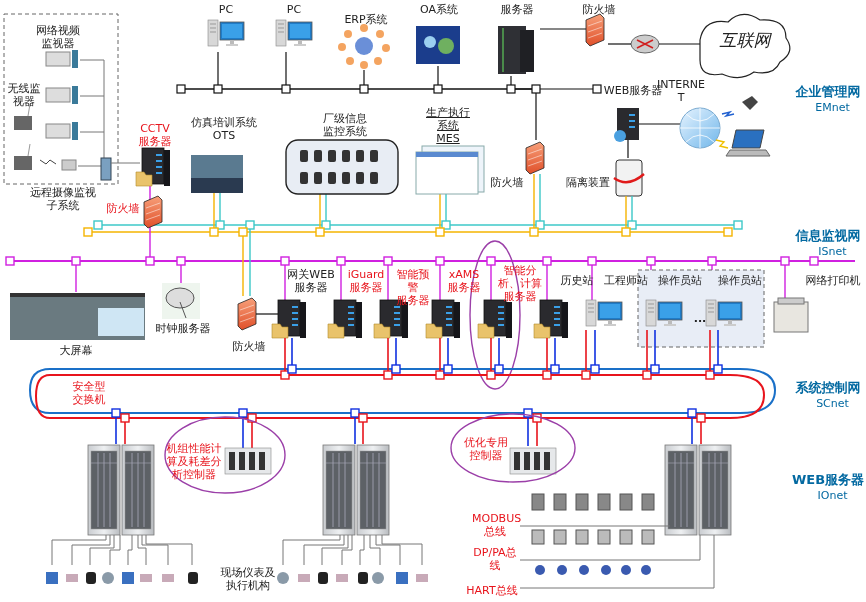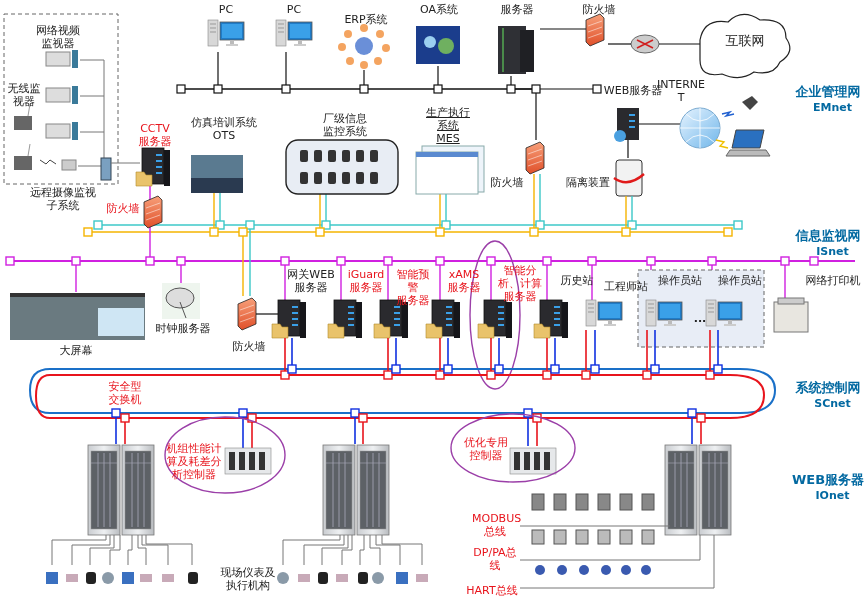--- a/index.html
+++ b/index.html
@@ -1,21 +1,21 @@
 <!DOCTYPE html>
 <html><head>
 <meta charset="utf-8">
 <style>
   html,body{margin:0;padding:0;background:#fff;}
   body{width:866px;height:602px;position:relative;overflow:hidden;font-family:"DejaVu Sans","Liberation Sans",sans-serif;}
   #diagram{position:absolute;left:0;top:0;width:866px;height:602px;}
   .lbl{position:absolute;font-size:11px;line-height:13px;color:#222;text-align:center;white-space:pre-line;}
   .red{color:#e8141c;}
   .net{position:absolute;font-size:13px;font-weight:bold;line-height:15px;color:#0369a1;text-align:center;white-space:pre-line;}
-  .net small{font-size:11px;font-weight:bold;margin-left:9px;}
+  .net small{font-size:11px;font-weight:normal;margin-left:9px;}
 </style>
 </head>
 <body>
 
 <svg id="diagram" viewBox="0 0 866 602" xmlns="http://www.w3.org/2000/svg">
   <defs>
     <linearGradient id="cab" x1="0" x2="1">
         <stop offset="0" stop-color="#c9ccd0"></stop>
         <stop offset="0.5" stop-color="#eef0f2"></stop>
         <stop offset="1" stop-color="#b9bcc0"></stop>
@@ -490,21 +490,21 @@
 <div class="net" style="left:790px;top:228px;width:76px;"><span>信息监视网</span><br><small>ISnet</small></div>
 <div class="net" style="left:790px;top:380px;width:76px;"><span>系统控制网</span><br><small>SCnet</small></div>
 <div class="net" style="left:790px;top:472px;width:76px;"><span>WEB服务器</span><br><small>IOnet</small></div>
 
 <div class="lbl" style="left:206px;top:3px;width:40px;">PC</div>
 <div class="lbl" style="left:274px;top:3px;width:40px;">PC</div>
 <div class="lbl" style="left:338px;top:13px;width:56px;">ERP系统</div>
 <div class="lbl" style="left:414px;top:3px;width:50px;">OA系统</div>
 <div class="lbl" style="left:494px;top:3px;width:46px;">服务器</div>
 <div class="lbl" style="left:576px;top:3px;width:46px;">防火墙</div>
-<div class="lbl" style="left:710px;top:34px;width:70px;font-size:13px;">互联网</div>
+<div class="lbl" style="left:710px;top:34px;width:70px;font-size:17px;font-style:italic;">互联网</div>
 <div class="lbl" style="left:598px;top:84px;width:70px;">WEB服务器</div>
 <div class="lbl" style="left:656px;top:78px;width:50px;">INTERNE
 T</div>
 <div class="lbl" style="left:560px;top:176px;width:56px;">隔离装置</div>
 <div class="lbl" style="left:484px;top:176px;width:46px;">防火墙</div>
 <div class="lbl" style="left:420px;top:106px;width:56px;text-decoration:underline;">生产执行
 系统
 MES</div>
 <div class="lbl" style="left:310px;top:112px;width:70px;">厂级信息
 监控系统</div>
@@ -528,27 +528,27 @@
 <div class="lbl red" style="left:344px;top:268px;width:44px;">iGuard
 服务器</div>
 <div class="lbl red" style="left:392px;top:268px;width:42px;">智能预警
 服务器</div>
 <div class="lbl red" style="left:442px;top:268px;width:44px;">xAMS
 服务器</div>
 <div class="lbl red" style="left:496px;top:264px;width:48px;">智能分
 析、计算
 服务器</div>
 <div class="lbl" style="left:554px;top:274px;width:46px;">历史站</div>
-<div class="lbl" style="left:598px;top:280px;width:56px;">工程师站</div>
+<div class="lbl" style="left:598px;top:274px;width:56px;">工程师站</div>
 <div class="lbl" style="left:652px;top:274px;width:56px;">操作员站</div>
 <div class="lbl" style="left:712px;top:274px;width:56px;">操作员站</div>
 <div class="lbl" style="left:688px;top:312px;width:24px;font-weight:bold;">...</div>
 <div class="lbl" style="left:800px;top:274px;width:66px;">网络打印机</div>
 
-<div class="lbl red" style="left:66px;top:380px;width:46px;margin-left:36px;">安全型
+<div class="lbl red" style="left:66px;top:380px;width:46px;">安全型
 交换机</div>
 <div class="lbl red" style="left:166px;top:442px;width:56px;">机组性能计
 算及耗差分
 析控制器</div>
 <div class="lbl red" style="left:462px;top:436px;width:48px;">优化专用
 控制器</div>
 <div class="lbl" style="left:220px;top:566px;width:56px;">现场仪表及
 执行机构</div>
 <div class="lbl red" style="left:472px;top:512px;width:46px;">MODBUS
 总线</div>

